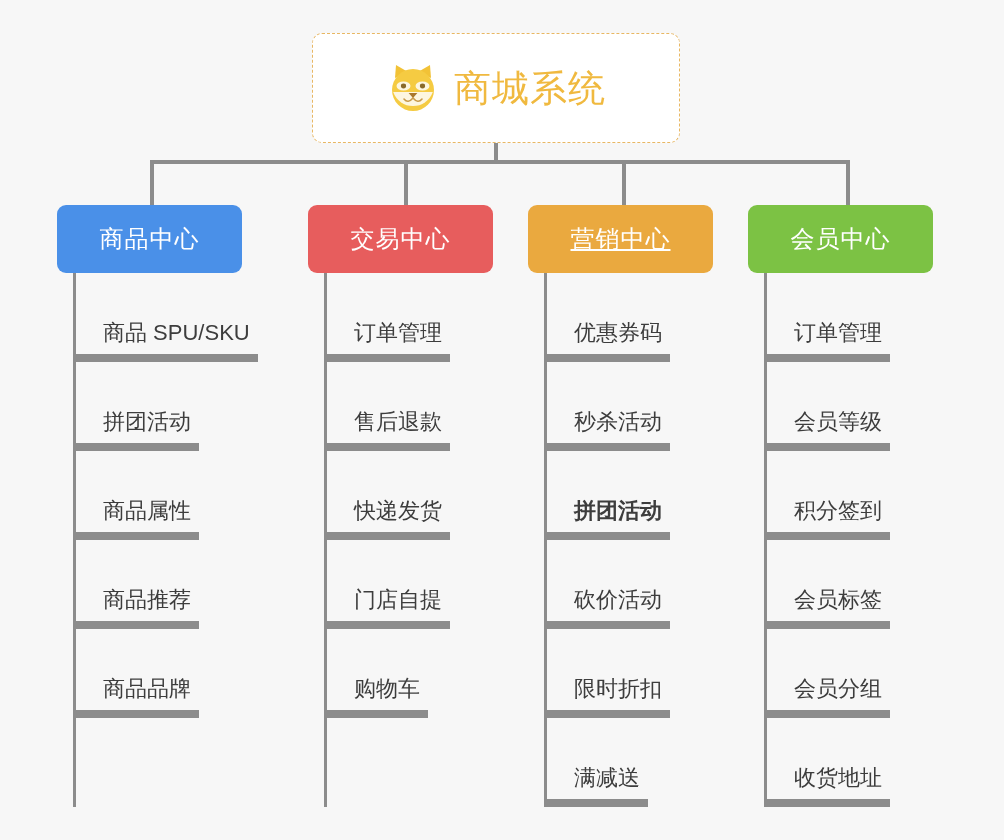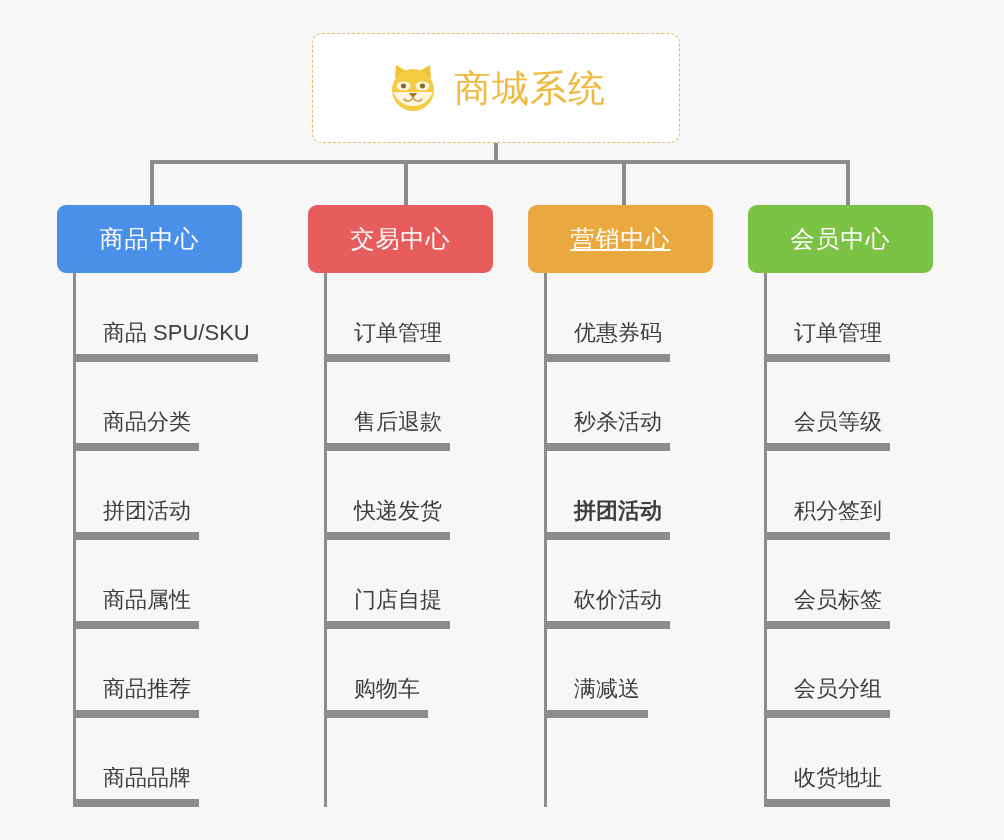--- a/index.html
+++ b/index.html
@@ -147,23 +147,20 @@
   <div class="conn conn-v" style="left: 846px; top: 160px; height: 48px; background: rgb(140, 140, 140);"></div>
 
   <div class="column" style="left:57px;">
     <div class="col-header" style="background:#4a90e8;">商品中心</div>
     <div class="items">
       <div class="spine" style="height: 534px; background: rgb(140, 140, 140);"></div>
       <div class="item">
           <span class="item-inner" style="border-bottom-color: rgb(140, 140, 140);"><span class="item-label">商品 SPU/SKU</span></span>
         </div>
       <div class="item">
-          <span class="item-inner" style="border-bottom-color: rgb(140, 140, 140);"><span class="item-label">商品分类</span></span>
-        </div>
-      <div class="item">
           <span class="item-inner" style="border-bottom-color: rgb(140, 140, 140);"><span class="item-label">拼团活动</span></span>
         </div>
       <div class="item">
           <span class="item-inner" style="border-bottom-color: rgb(140, 140, 140); margin-top: 11px;"><span class="item-label">商品属性</span></span>
         </div>
       <div class="item">
           <span class="item-inner" style="border-bottom-color: rgb(140, 140, 140);"><span class="item-label">商品推荐</span></span>
         </div>
       <div class="item">
           <span class="item-inner" style="border-bottom-color: rgb(140, 140, 140);"><span class="item-label">商品品牌</span></span>
@@ -203,20 +200,23 @@
       <div class="item">
           <span class="item-inner" style="border-bottom-color: rgb(140, 140, 140);"><span class="item-label">秒杀活动</span></span>
         </div>
       <div class="item">
           <span class="item-inner" style="border-bottom-color: rgb(140, 140, 140); font-weight: bold;"><span class="item-label">拼团活动</span></span>
         </div>
       <div class="item">
           <span class="item-inner" style="border-bottom-color: rgb(140, 140, 140);"><span class="item-label">砍价活动</span></span>
         </div>
       <div class="item">
+          <span class="item-inner" style="border-bottom-color: rgb(140, 140, 140);"><span class="item-label">限时折扣</span></span>
+        </div>
+      <div class="item">
           <span class="item-inner" style="border-bottom-color: rgb(140, 140, 140);"><span class="item-label">满减送</span></span>
         </div>
     </div>
   </div>
 
   <div class="column" style="left:748px;">
     <div class="col-header" style="background:#7cc244;">会员中心</div>
     <div class="items">
       <div class="spine" style="height: 534px; background: rgb(140, 140, 140);"></div>
       <div class="item">

